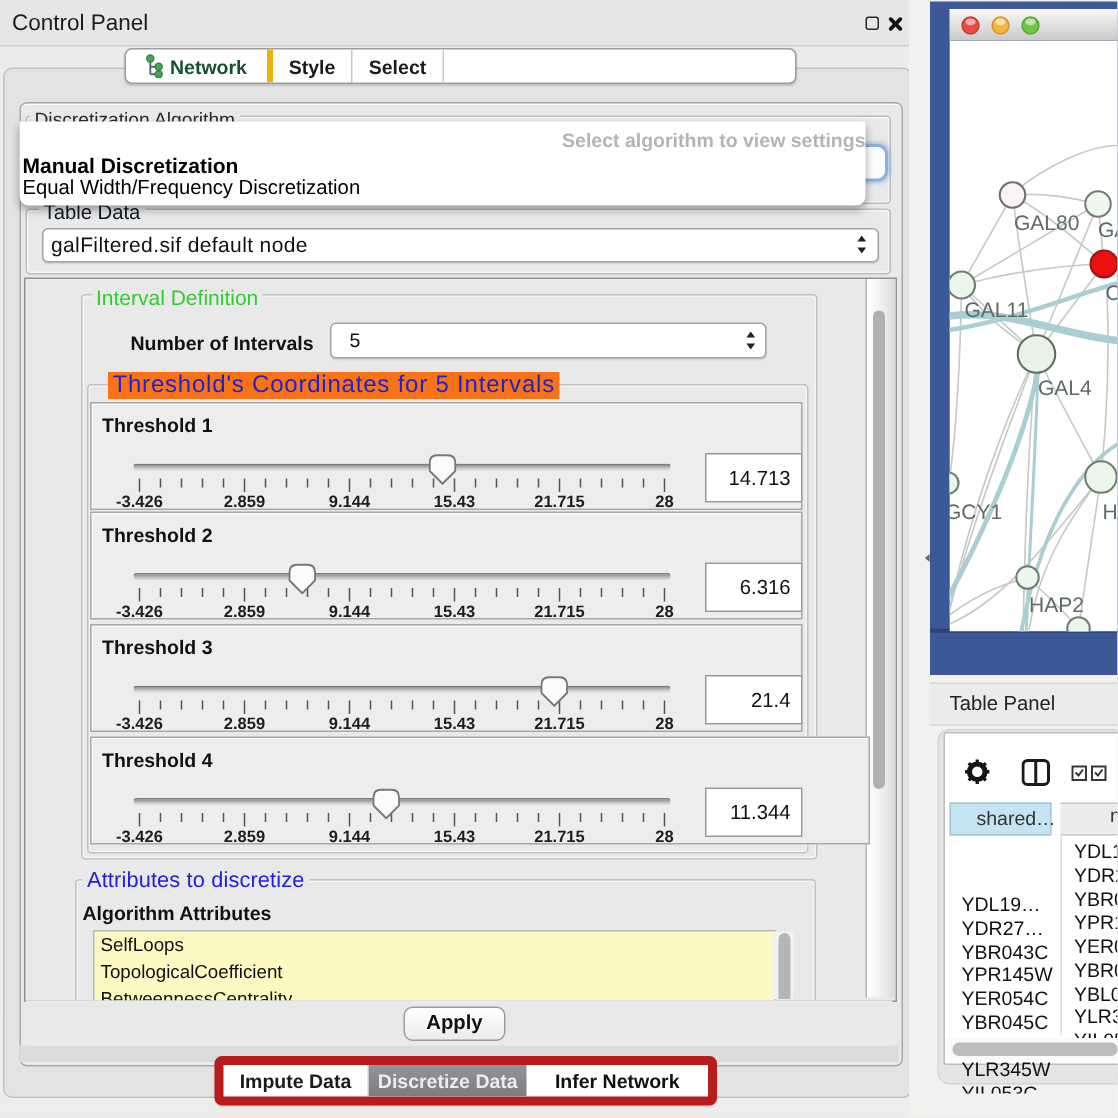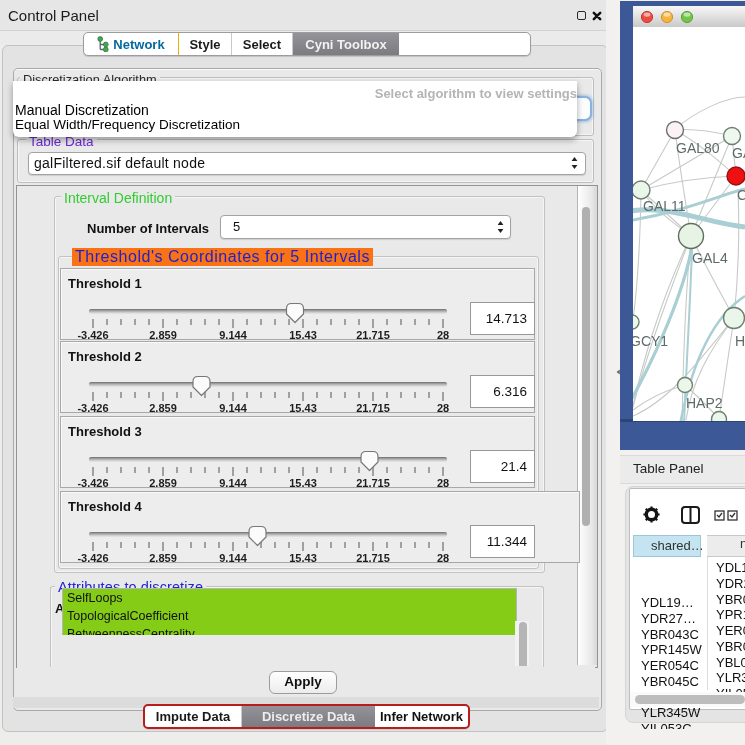--- a/index.html
+++ b/index.html
@@ -35,52 +35,51 @@
 <svg class="abs" style="left:592px;top:11px;" width="10" height="10" viewBox="0 0 10 10">
     <path d="M1.8 1.8l6.4 6.4M8.2 1.8l-6.4 6.4" stroke="#111" stroke-width="2.5" stroke-linecap="round"></path>
   </svg>
 
 <div class="abs" style="left:2px;top:45px;width:604px;height:685px;background:#e3e3e3;border:1px solid #c2c2c2;border-radius:6px;"></div>
 
 <div class="abs" style="left:13px;top:68px;width:587px;height:641px;background:#e9e9e9;border:1px solid #a9a9a9;border-radius:5px;box-shadow:inset 0 1px 0 rgba(255,255,255,.8);"></div>
 <div class="abs" style="left:13px;top:697px;width:586px;height:11px;background:#dcdcdc;"></div>
 
 <div class="abs" style="left:83px;top:32px;width:446px;height:22px;background:#fff;border:1px solid #9d9d9d;border-radius:5px;overflow:hidden;display:flex;box-shadow:0 1px 1px rgba(0,0,0,.15);">
-  <div style="width:94px;border-right:1px solid #eab308;display:flex;align-items:center;justify-content:center;font-size:13px;font-weight:bold;color:#0369a1;gap:4px;">
+  <div style="width:94px;border-right:4px solid #eab308;display:flex;align-items:center;justify-content:center;font-size:13px;font-weight:bold;color:#14532d;gap:4px;">
     <svg width="12" height="16" viewBox="0 0 12 16">
         <path d="M3.2 3.5V13.5M3.2 8.5h5M3.2 13.5h5" stroke="#5a6472" stroke-width="1.3" fill="none"></path>
         <circle cx="3.2" cy="3" r="2.4" fill="#44a653" stroke="#2e7d3c" stroke-width=".8"></circle>
         <circle cx="8.8" cy="8.5" r="2.4" fill="#44a653" stroke="#2e7d3c" stroke-width=".8"></circle>
         <circle cx="8.8" cy="13.5" r="2.4" fill="#44a653" stroke="#2e7d3c" stroke-width=".8"></circle>
       </svg>
     Network</div>
   <div style="width:52px;border-right:1px solid #c9c9c9;display:flex;align-items:center;justify-content:center;font-size:13px;font-weight:bold;color:#1a1a1a;">Style</div>
   <div style="width:60px;border-right:1px solid #c9c9c9;display:flex;align-items:center;justify-content:center;font-size:13px;font-weight:bold;color:#1a1a1a;">Select</div>
-  <div style="width:106px;background:linear-gradient(#93939a,#7b7b80);display:flex;align-items:center;justify-content:center;font-size:13px;font-weight:bold;color:#f2f2f2;">Cyni Toolbox</div>
 </div>
 
 <div class="grp" style="left:17px;top:77px;width:575px;height:57px;"></div>
 <div class="grplbl" style="left:20px;top:72px;font-size:12.8px;color:#2a2a2a;background:#e9e9e9;">Discretization Algorithm</div>
 
 <div class="abs" style="left:558px;top:96px;width:30px;height:21px;background:#fbfdfe;border:2.5px solid #8ab2e0;border-radius:7px;box-shadow:0 0 3px 1px rgba(120,165,215,.6);"></div>
 
 <div class="grp" style="left:17px;top:139px;width:575px;height:42px;"></div>
-<div class="grplbl" style="left:26px;top:134px;font-size:13.5px;color:#6d28d9;background:#e9e9e9;">Table Data</div>
+<div class="grplbl" style="left:26px;top:134px;font-size:13.5px;color:#0f172a;background:#e9e9e9;">Table Data</div>
 <div class="combo" style="left:28px;top:152px;width:556px;height:21px;"></div>
 <div class="abs" style="left:34px;top:155px;font-size:14px;letter-spacing:0.25px;color:#111;">galFiltered.sif default node</div>
 <div class="spin" style="left:571px;top:157px;">
     <svg width="7" height="12" viewBox="0 0 7 12">
       <path d="M3.5 0L6.4 4H.6z" fill="#222"></path>
       <path d="M3.5 12L6.4 8H.6z" fill="#222"></path>
     </svg>
   </div>
 
 <div class="abs" style="left:13px;top:81px;width:564px;height:56px;background:#fff;border-radius:0 0 6px 6px;box-shadow:0 3px 6px rgba(0,0,0,.35);z-index:30;"></div>
 <div class="abs" style="left:12px;top:86px;width:565px;text-align:right;font-size:13px;font-weight:bold;color:#b4b4b4;z-index:31;">Select algorithm to view settings</div>
-<div class="abs" style="left:15px;top:102px;font-size:14px;font-weight:normal;color:#000;z-index:31;">Manual Discretization</div>
+<div class="abs" style="left:15px;top:102px;font-size:14px;font-weight:bold;color:#000;z-index:31;">Manual Discretization</div>
 <div class="abs" style="left:15px;top:117px;font-size:13.5px;color:#000;z-index:31;">Equal Width/Frequency Discretization</div>
 
 <div class="abs" style="left:16px;top:185px;width:580px;height:481px;background:#e9e9e9;border:1px solid #939393;"></div>
 
 <div class="abs" style="left:577px;top:186px;width:19px;height:479px;background:linear-gradient(90deg,#ffffff,#e9e9e9 70%,#d7d7d7);border-left:1px solid #b5b5b5;"></div>
 <div class="abs" style="left:582px;top:207px;width:8px;height:319px;background:#b0b0b0;border-radius:4px;"></div>
 
 <div class="grp" style="left:54px;top:196px;width:489px;height:375px;border-color:#c2c2c2;"></div>
 <div class="grplbl" style="left:61px;top:190px;font-size:14px;color:#33cc33;background:#e9e9e9;">Interval Definition</div>
 
@@ -257,33 +256,33 @@
     <div class="ticklbl" style="left:172px;">9.144</div>
     <div class="ticklbl" style="left:242px;">15.43</div>
     <div class="ticklbl" style="left:312px;">21.715</div>
     <div class="ticklbl" style="left:382px;">28</div>
   <div class="vbox">11.344</div>
 </div>
 
 <div class="grp" style="left:50px;top:586px;width:492px;height:90px;border-bottom:none;border-color:#c2c2c2;"></div>
 <div class="grplbl" style="left:55px;top:579px;font-size:14.5px;letter-spacing:0.1px;color:#2222dd;background:#e9e9e9;">Attributes to discretize</div>
 <div class="abs" style="left:55px;top:601px;font-size:13px;font-weight:bold;color:#111;">Algorithm Attributes</div>
-<div class="abs" style="left:62px;top:588px;width:453px;height:46px;background:#84cc16;border:1px solid #b5b5b5;border-bottom:none;overflow:hidden;">
+<div class="abs" style="left:62px;top:620px;width:453px;height:46px;background:#fef9c3;border:1px solid #b5b5b5;border-bottom:none;overflow:hidden;">
   <div style="font-size:12.5px;color:#111;padding:0 0 0 4px;line-height:18px;">SelfLoops<br>TopologicalCoefficient<br>BetweennessCentrality</div>
 </div>
 <div class="abs" style="left:515px;top:621px;width:14px;height:45px;background:#f2f2f2;"></div>
 <div class="abs" style="left:519px;top:622px;width:8px;height:44px;background:#b5b5b5;border-radius:4px 4px 0 0;"></div>
 
 <div class="abs" style="left:17px;top:667px;width:578px;height:30px;background:#e9e9e9;"></div>
 
 <div class="abs" style="left:269px;top:671px;width:66px;height:21px;background:linear-gradient(#ffffff,#ececec);border:1px solid #9c9c9c;border-radius:6px;text-align:center;line-height:20px;font-size:13.5px;font-weight:bold;color:#111;">Apply</div>
 
-<div class="abs" style="left:143px;top:704px;width:323px;height:21px;background:#fff;border:2px solid #b91c1c;border-radius:5px;overflow:hidden;display:flex;box-shadow:0 1px 1px rgba(0,0,0,.1);z-index:5;">
+<div class="abs" style="left:143px;top:704px;width:323px;height:21px;background:#fff;border:6px solid #b91c1c;border-radius:5px;overflow:hidden;display:flex;box-shadow:0 1px 1px rgba(0,0,0,.1);z-index:5;">
   <div style="width:96px;display:flex;align-items:center;justify-content:center;font-size:13px;font-weight:bold;color:#1a1a1a;border-right:1px solid #c9c9c9;">Impute Data</div>
-  <div style="width:133px;display:flex;align-items:center;justify-content:center;font-size:13px;font-weight:bold;color:#ededed;background:linear-gradient(#93939a,#7b7b80);">Discretize Data</div>
+  <div style="width:105px;display:flex;align-items:center;justify-content:center;font-size:13px;font-weight:bold;color:#ededed;background:linear-gradient(#93939a,#7b7b80);">Discretize Data</div>
   <div style="flex:1;display:flex;align-items:center;justify-content:center;font-size:13px;font-weight:bold;color:#111;">Infer Network</div>
 </div>
 
 <div class="abs" style="left:606px;top:0;width:139px;height:745px;background:#f2f1f0;"></div>
 
 <svg class="abs" style="left:616px;top:369px;" width="4" height="6" viewBox="0 0 4 6">
     <path d="M3.8 0.4 L0.5 3 L3.8 5.6z" fill="#6a6a6a"></path>
   </svg>
 
 <div class="abs" style="left:620px;top:1px;width:125px;height:449px;background:#3c5896;"></div>

